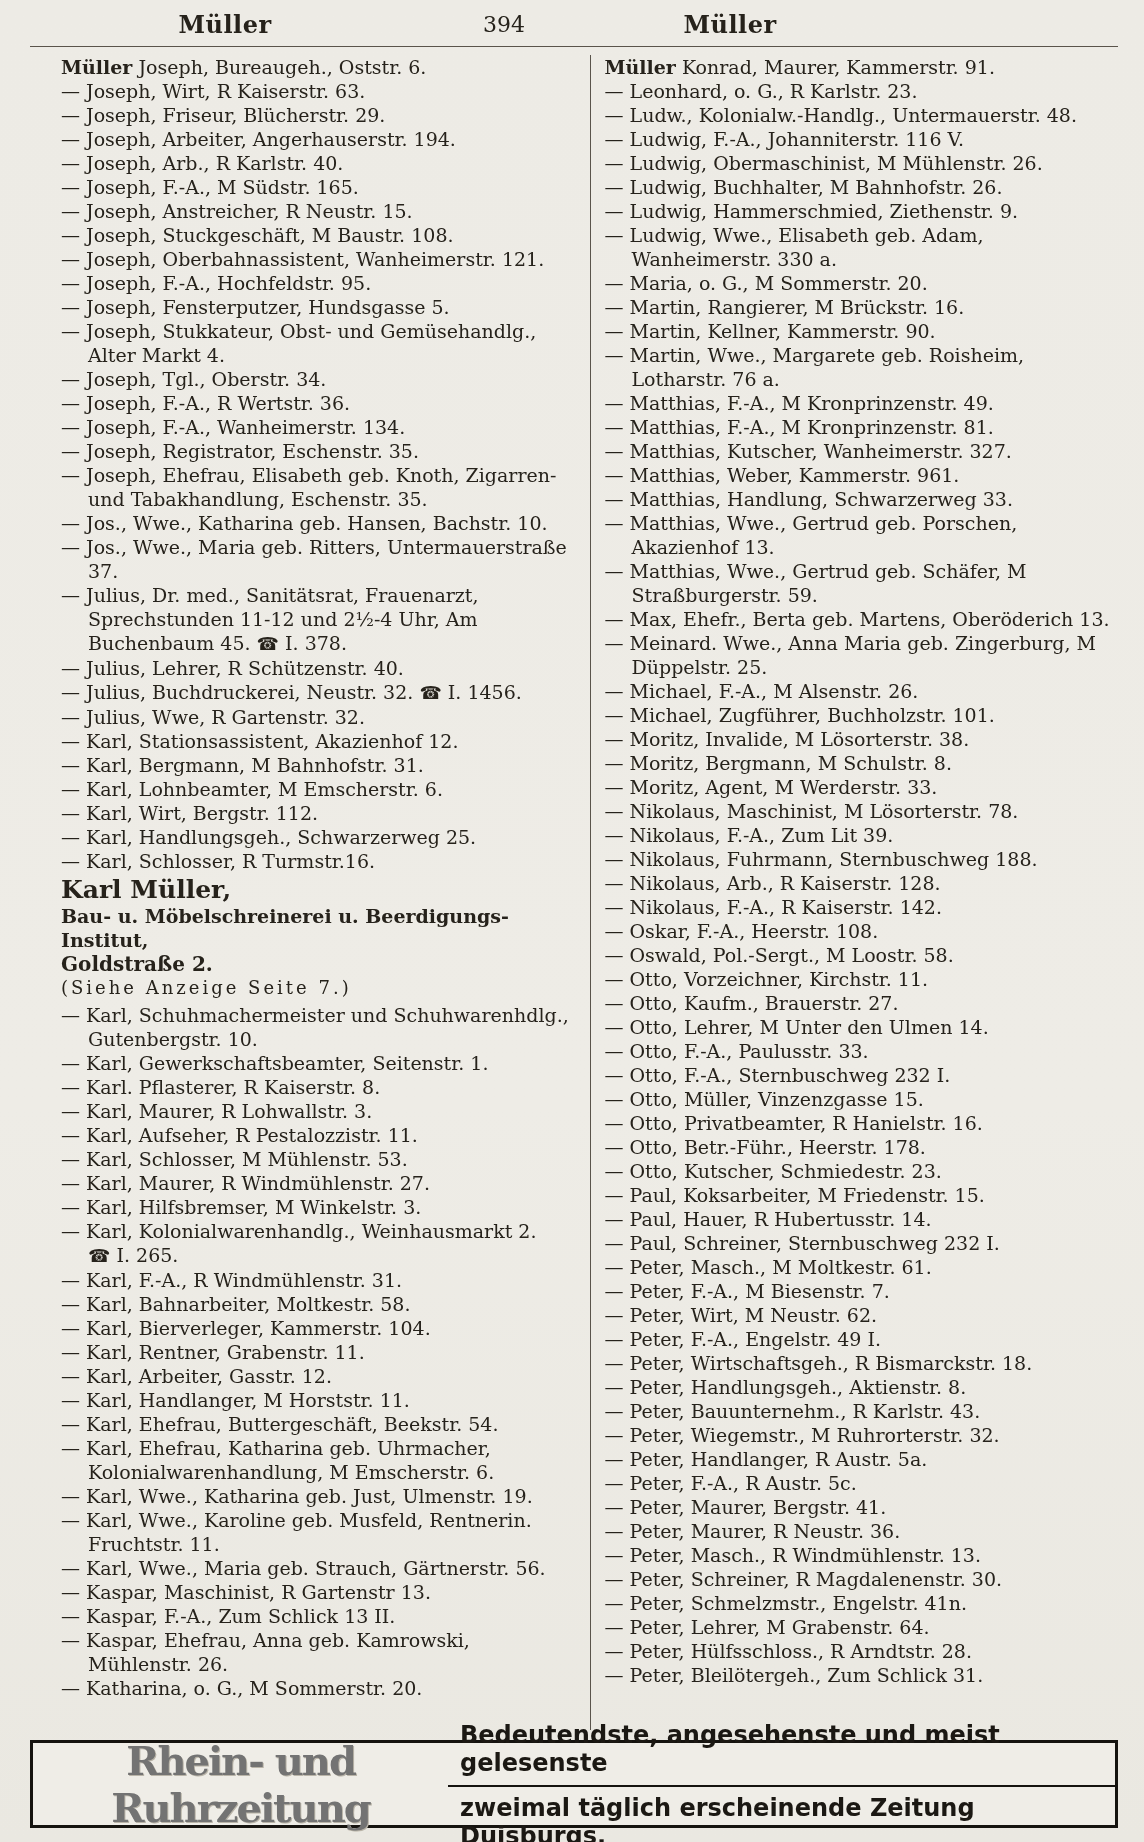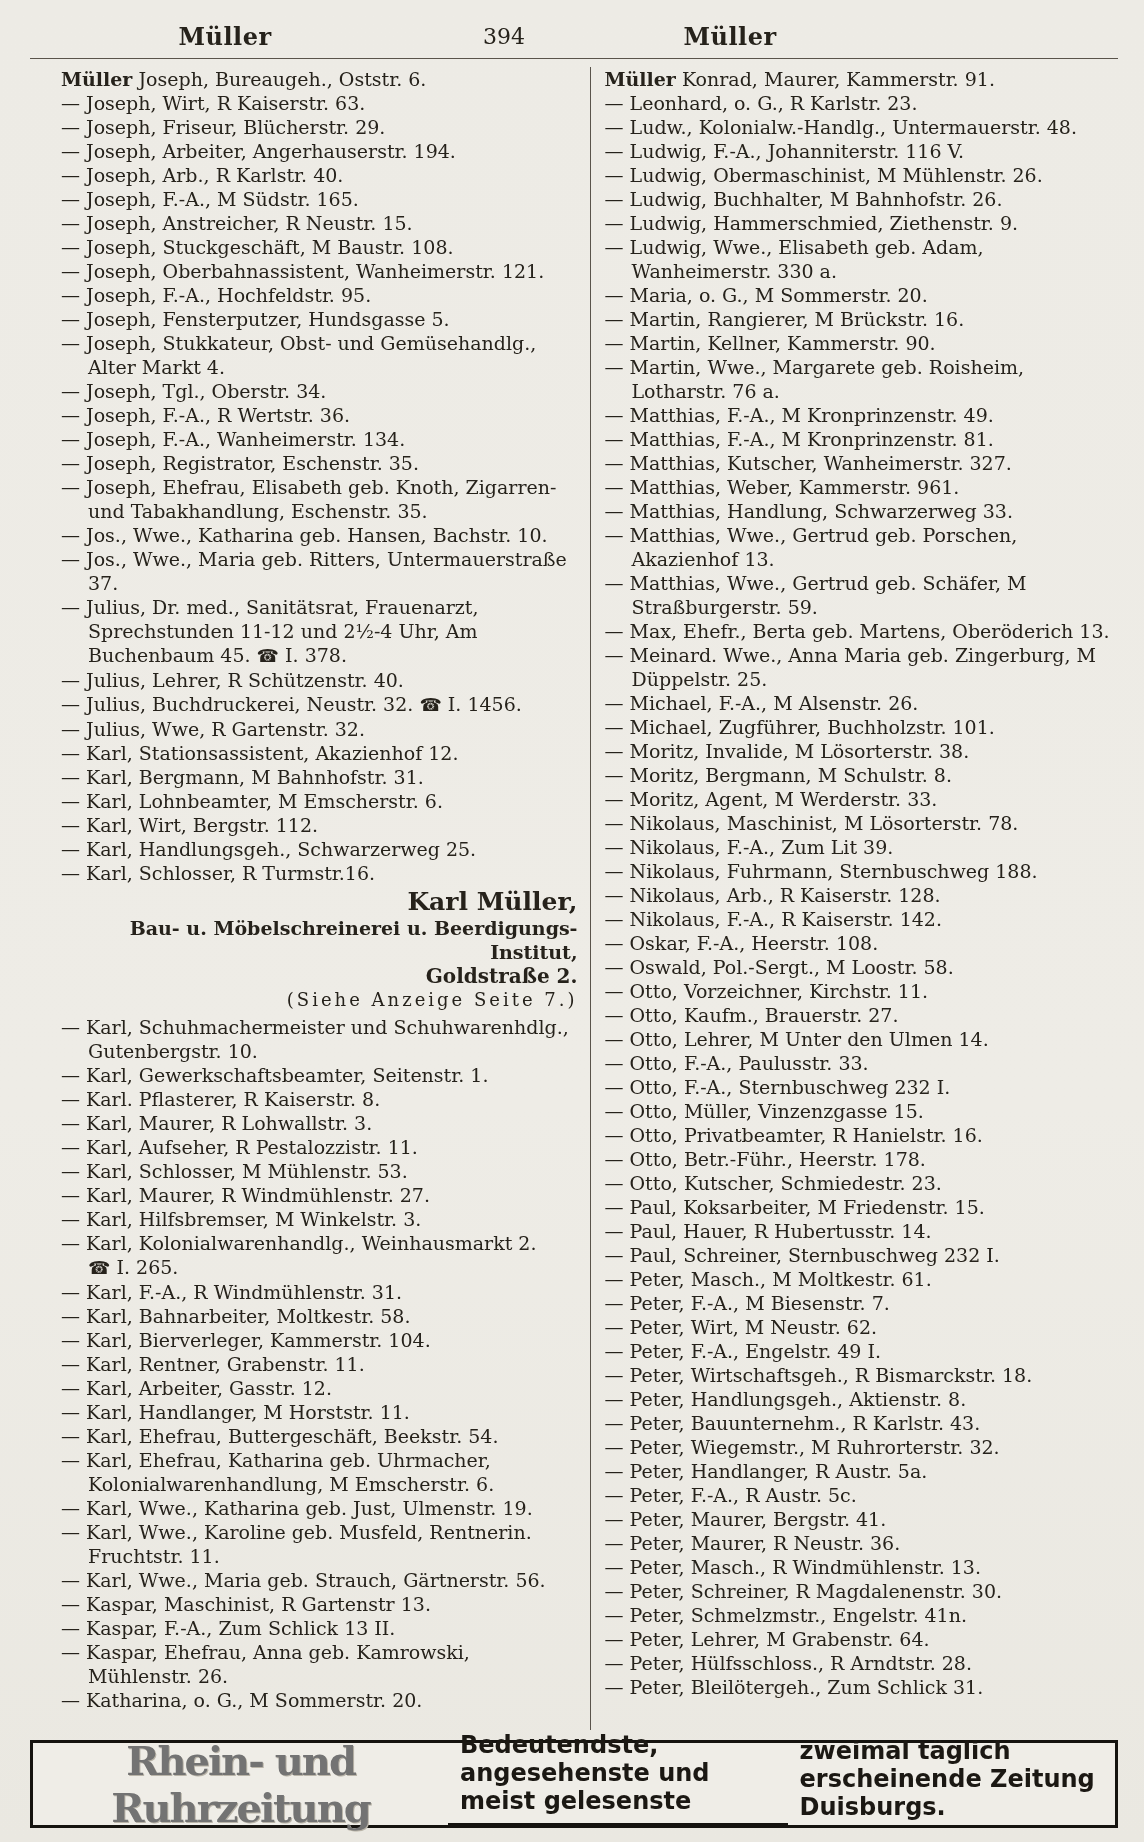--- a/index.html
+++ b/index.html
@@ -6,42 +6,42 @@
   html, body { width: 1144px; }
   body {
     height: 1842px;
     background: #eceae4;
     color: #26221b;
     font-family: "DejaVu Serif", "Liberation Serif", serif;
     overflow: hidden;
   }
   .page {
     width: 1144px; height: 1842px;
-    padding: 16px 26px 14px 30px;
+    padding: 4px 26px 14px 30px;
     display: flex; flex-direction: column;
     background: linear-gradient(180deg, #edebe5 0%, #eeece6 60%, #eae8e1 100%);
   }
   .page-header { position: relative; height: 42px; }
   .col-head {
     position: absolute; top: 6px;
     font-weight: bold; font-size: 24px; letter-spacing: 0.5px;
     transform: translateX(-50%);
   }
   .col-head.left  { left: 195px; }
   .col-head.right { left: 700px; }
   .page-num { position: absolute; left: 453px; top: 8px; font-size: 22px; }
   .header-rule { border-top: 1.5px solid #5a544b; margin-bottom: 8px; }
   .columns { flex: 1; display: grid; grid-template-columns: 1fr 1fr; overflow: hidden; margin-left: 31px; }
   .col { font-size: 19px; line-height: 24px; padding-right: 12px; overflow: hidden; }
   .col-right { border-left: 1.5px solid #5a544b; padding-left: 14px; padding-right: 0; }
   .entry { padding-left: 27px; text-indent: -27px; }
   .lead.bold { font-weight: bold; }
   .phone { white-space: nowrap; }
   .phone-icon { font-size: 18px; }
-  .feature { text-align: right; padding: 2px 0 3px 0; }
+  .feature { text-align: left; padding: 2px 0 3px 0; }
   .feature .f0 { font-weight: bold; font-size: 25px; line-height: 29px; }
   .feature .f1 { font-weight: bold; font-size: 19px; line-height: 24px; }
   .feature .f2 { font-weight: bold; font-size: 20px; line-height: 24px; }
   .feature .f3 { font-size: 18px; letter-spacing: 3px; line-height: 24px; }
   .ad {
     margin-top: 10px;
     border: 3px solid #15130f;
     height: 88px;
     display: flex; align-items: stretch;
     background: #efede7;
@@ -49,21 +49,21 @@
   .ad-logo {
     flex: 0 0 415px;
     display: flex; align-items: center; justify-content: center;
     font-weight: bold; font-size: 40px; letter-spacing: -2px;
     color: #737373;
     text-shadow: 1px 1px 0 #b9b4a8;
     text-align: center;
   }
   .ad-text {
     flex: 1;
-    display: flex; flex-direction: row; justify-content: center;
+    display: flex; flex-direction: column; justify-content: center;
     font-family: "DejaVu Sans", "Liberation Sans", sans-serif;
     font-weight: bold; color: #1b1813; align-items: flex-end;
   }
   .ad-line1 { font-size: 24px; padding: 6px 12px 8px 12px; border-bottom: 2px solid #15130f; }
   .ad-line2 { font-size: 24px; padding: 7px 12px 4px 12px; }
 </style>
 </head>
 <body>
 
 <div class="page">

